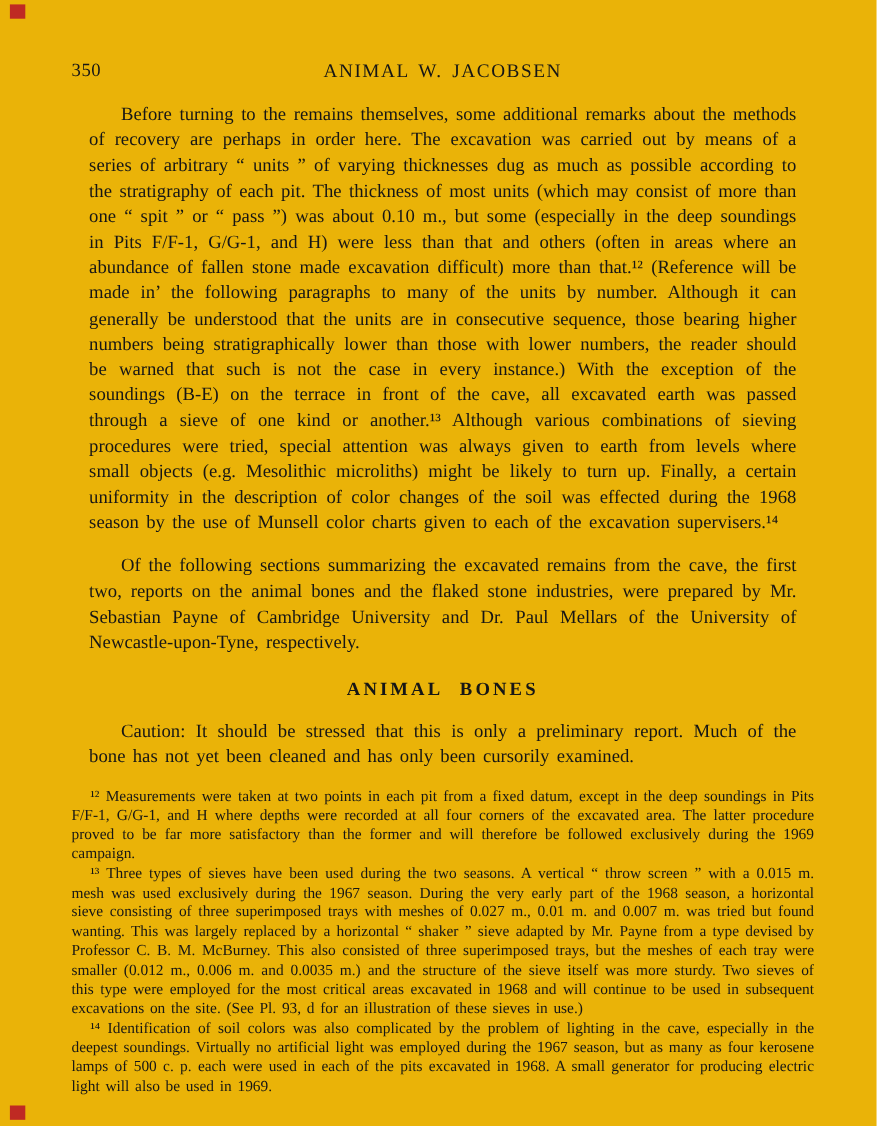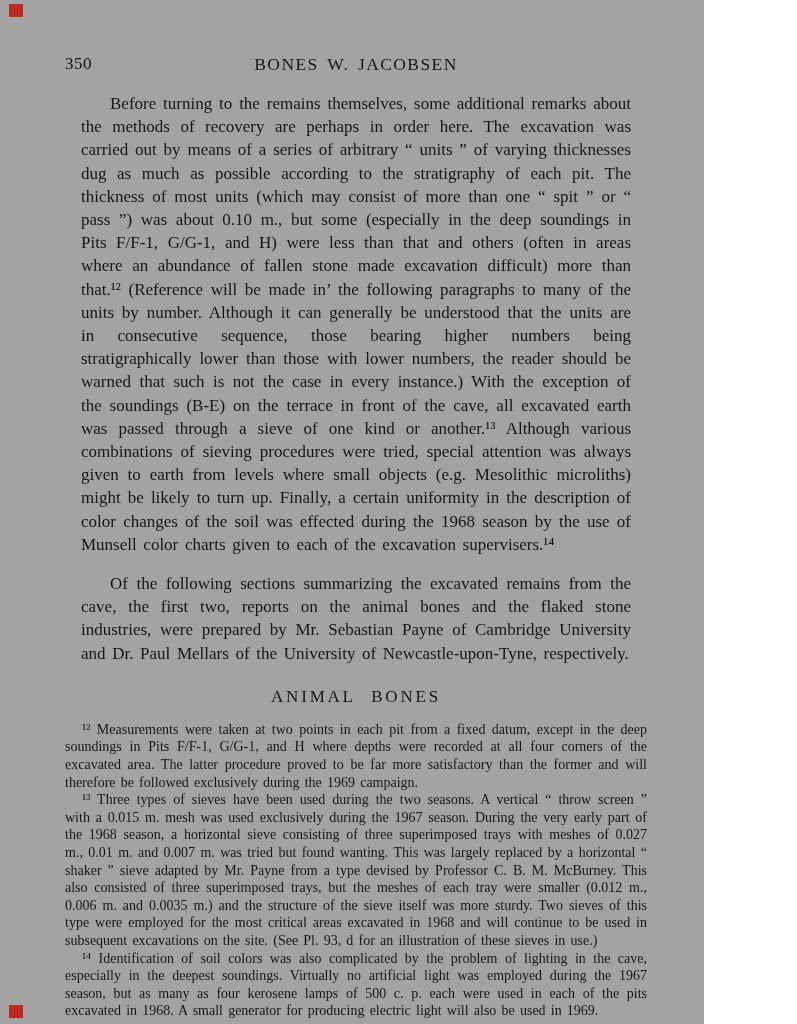--- a/index.html
+++ b/index.html
@@ -2,23 +2,23 @@
 <html><head>
 <meta charset="utf-8">
 <style>
   html, body {
     margin: 0;
     padding: 0;
     background: #ffffff;
   }
   .page {
     position: relative;
-    width: 704px;
+    width: 797px;
     height: 1024px;
-    background: #a3a3a3;
+    background: #eab308;
     box-sizing: border-box;
     padding: 54px 57px 0 65px;
     font-family: "Liberation Serif", "DejaVu Serif", serif;
     color: #161616;
     overflow: hidden;
   }
   .corner-marker {
     position: absolute;
     left: 9px;
     width: 14px;
@@ -56,21 +56,21 @@
     font-size: 17px;
     line-height: 23.2px;
     text-align: justify;
     word-spacing: 0.14em;
     text-indent: 29px;
   }
 
   .section-heading {
     margin: 22px 0 9px 0;
     font-size: 17px;
-    font-weight: normal;
+    font-weight: bold;
     text-align: center;
     letter-spacing: 2.8px;
     word-spacing: 9px;
   }
 
   .footnotes {
     margin-top: 14px;
   }
   .footnotes p {
     margin: 0;
@@ -85,30 +85,31 @@
 <body>
 
 <div class="page">
 
   <div class="corner-marker top" style="background:#bf2a23"></div>
 
   <div class="corner-marker bottom" style="background:#bf2a23"></div>
 
   <div class="running-header">
     <span class="page-number">350</span>
-    <span class="running-head">BONES W. JACOBSEN</span>
+    <span class="running-head">ANIMAL W. JACOBSEN</span>
   </div>
 
   <div class="body-text">
     <p>Before turning to the remains themselves, some additional remarks about the methods of recovery are perhaps in order here.  The excavation was carried out by means of a series of arbitrary “ units ” of varying thicknesses dug as much as possible according to the stratigraphy of each pit.  The thickness of most units (which may consist of more than one “ spit ” or “ pass ”) was about 0.10 m., but some (especially in the deep soundings in Pits F/F-1, G/G-1, and H) were less than that and others (often in areas where an abundance of fallen stone made excavation difficult) more than that.¹²  (Reference will be made in’ the following paragraphs to many of the units by number.  Although it can generally be understood that the units are in consecutive sequence, those bearing higher numbers being stratigraphically lower than those with lower numbers, the reader should be warned that such is not the case in every instance.)  With the exception of the soundings (B-E) on the terrace in front of the cave, all excavated earth was passed through a sieve of one kind or another.¹³ Although various combinations of sieving procedures were tried, special attention was always given to earth from levels where small objects (e.g. Mesolithic microliths) might be likely to turn up.  Finally, a certain uniformity in the description of color changes of the soil was effected during the 1968 season by the use of Munsell color charts given to each of the excavation supervisers.¹⁴</p>
 
     <p>Of the following sections summarizing the excavated remains from the cave, the first two, reports on the animal bones and the flaked stone industries, were prepared by Mr. Sebastian Payne of Cambridge University and Dr. Paul Mellars of the University of Newcastle-upon-Tyne, respectively.</p>
 
     <h2 class="section-heading">ANIMAL BONES</h2>
 
+    <p>Caution:  It should be stressed that this is only a preliminary report.  Much of the bone has not yet been cleaned and has only been cursorily examined.</p>
   </div>
 
   <div class="footnotes">
     <p>¹² Measurements were taken at two points in each pit from a fixed datum, except in the deep soundings in Pits F/F-1, G/G-1, and H where depths were recorded at all four corners of the excavated area.  The latter procedure proved to be far more satisfactory than the former and will therefore be followed exclusively during the 1969 campaign.</p>
     <p>¹³ Three types of sieves have been used during the two seasons.  A vertical “ throw screen ” with a 0.015 m. mesh was used exclusively during the 1967 season.  During the very early part of the 1968 season, a horizontal sieve consisting of three superimposed trays with meshes of 0.027 m., 0.01 m. and 0.007 m. was tried but found wanting.  This was largely replaced by a horizontal “ shaker ” sieve adapted by Mr. Payne from a type devised by Professor C. B. M. McBurney. This also consisted of three superimposed trays, but the meshes of each tray were smaller (0.012 m., 0.006 m. and 0.0035 m.) and the structure of the sieve itself was more sturdy.  Two sieves of this type were employed for the most critical areas excavated in 1968 and will continue to be used in subsequent excavations on the site.  (See Pl. 93, d for an illustration of these sieves in use.)</p>
     <p>¹⁴ Identification of soil colors was also complicated by the problem of lighting in the cave, especially in the deepest soundings.  Virtually no artificial light was employed during the 1967 season, but as many as four kerosene lamps of 500 c. p. each were used in each of the pits excavated in 1968.  A small generator for producing electric light will also be used in 1969.</p>
   </div>
 
 </div>
 

